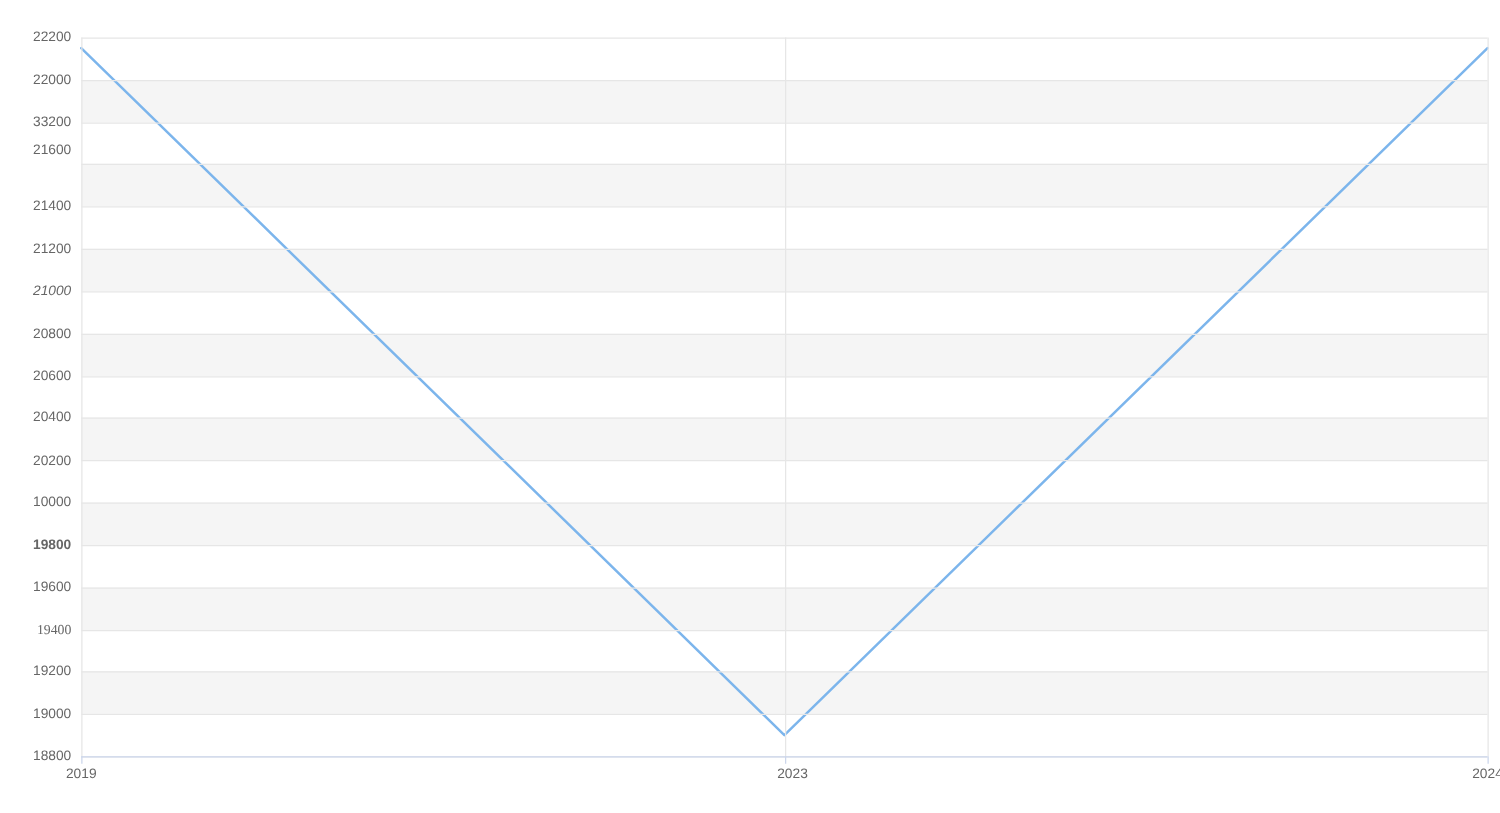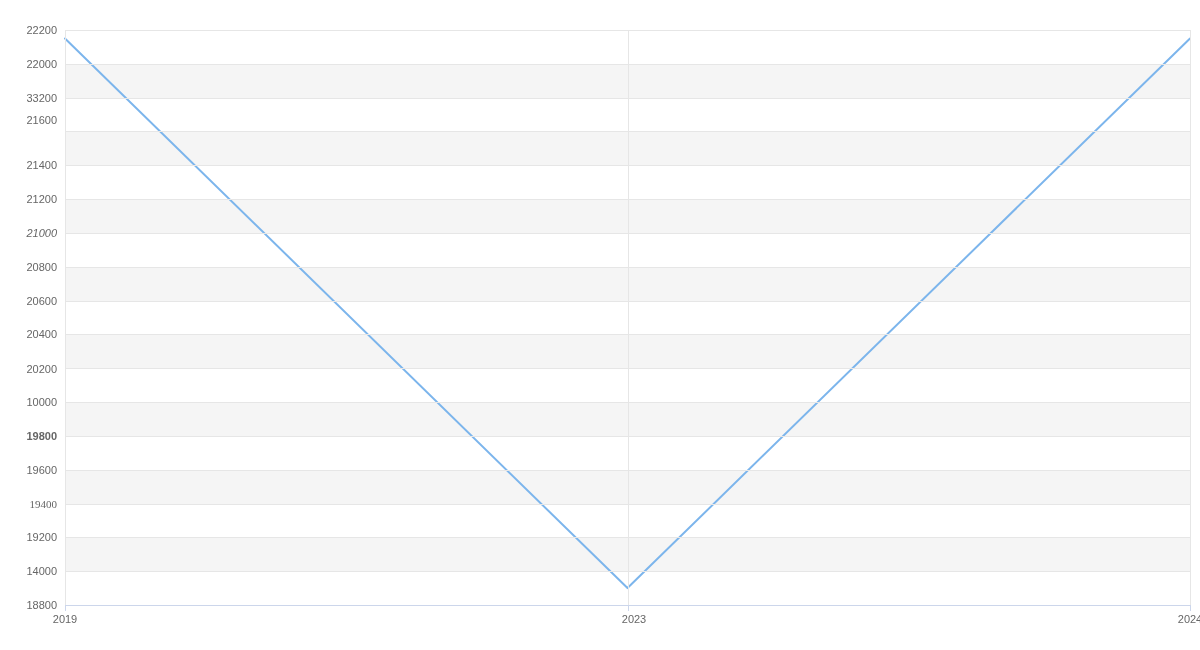--- a/index.html
+++ b/index.html
@@ -108,21 +108,21 @@
       <div class="grid-band" style="top: 372.059px; height: 33.8235px;"></div>
       <div class="grid-band" style="top: 439.706px; height: 33.8235px;"></div>
       <div class="grid-band" style="top: 507.353px; height: 33.8235px;"></div>
 
     <svg class="series" id="series-svg" preserveAspectRatio="none" viewBox="0 0 1125 575">
         <polyline points="0,8.455882352941103 562.5,558.0882352941177 1125,8.455882352941103" fill="none" stroke="#7cb5ec" stroke-width="2" stroke-linejoin="round" stroke-linecap="round"></polyline>
       </svg>
   <div class="grid-line-h" style="top: 575px;"></div>
       <div class="y-label" style="top: 575px; margin-left: 19px;">18800</div>
       <div class="grid-line-h" style="top: 541.176px;"></div>
-      <div class="y-label" style="top: 541.176px;">14000</div>
+      <div class="y-label" style="top: 541.176px;">19000</div>
       <div class="grid-line-h" style="top: 507.353px;"></div>
       <div class="y-label" style="top: 507.353px;">19200</div>
       <div class="grid-line-h" style="top: 473.529px;"></div>
       <div class="y-label" style="top: 473.529px; font-family: Liberation Serif, serif;">19400</div>
       <div class="grid-line-h" style="top: 439.706px;"></div>
       <div class="y-label" style="top: 439.706px;">19600</div>
       <div class="grid-line-h" style="top: 405.882px;"></div>
       <div class="y-label" style="top: 405.882px; font-weight: bold;">19800</div>
       <div class="grid-line-h" style="top: 372.059px;"></div>
       <div class="y-label" style="top: 372.059px;">10000</div>

